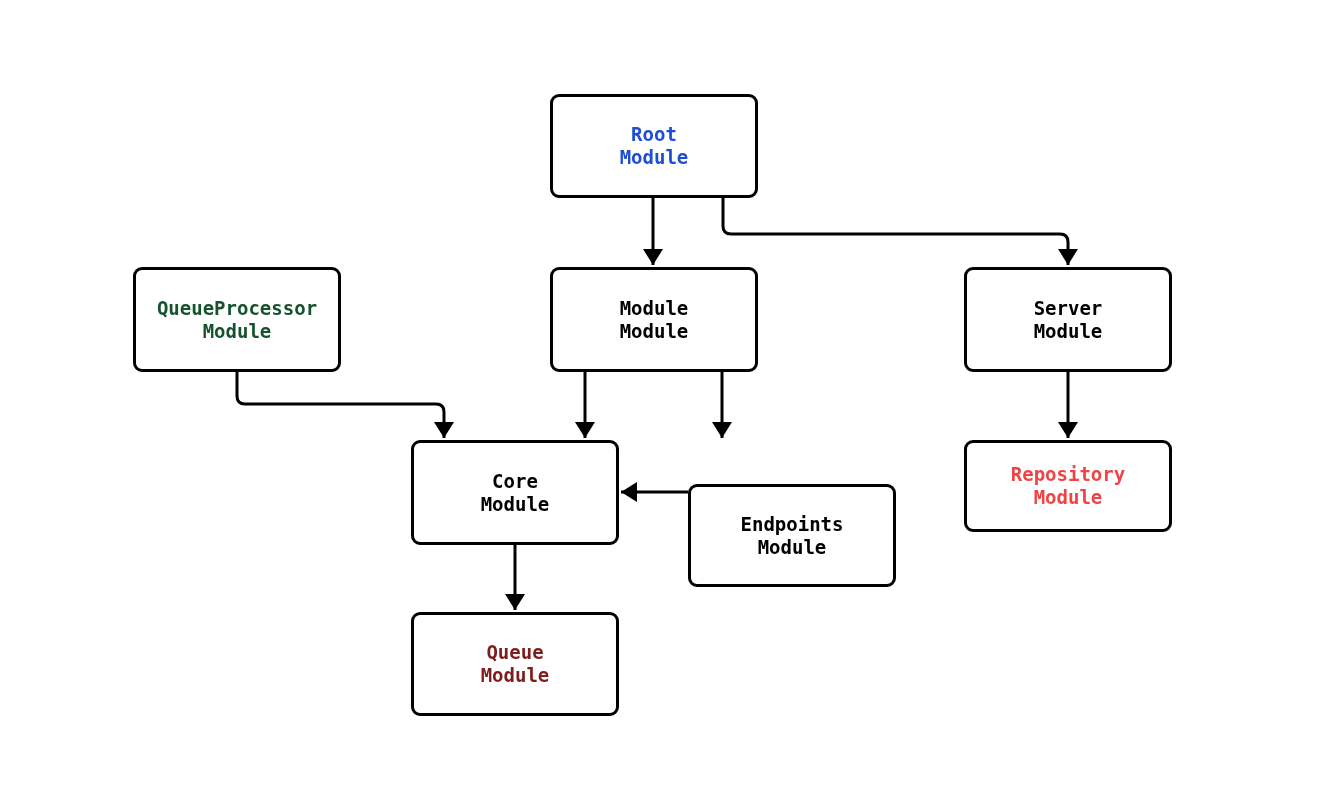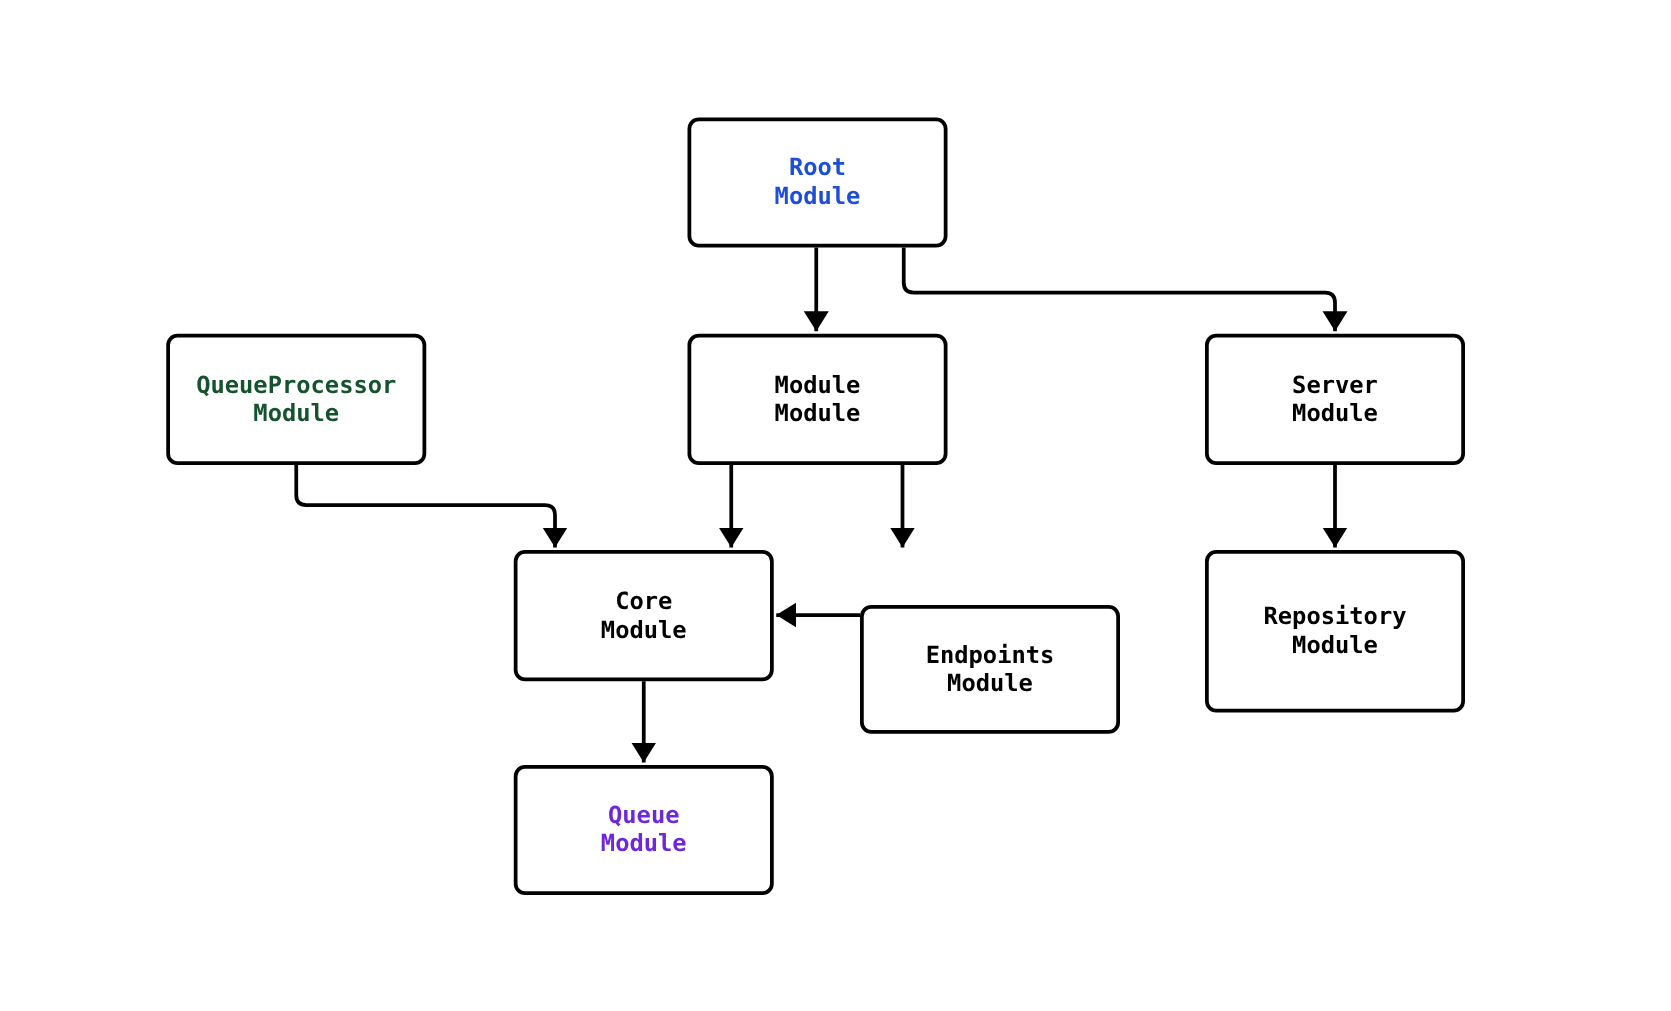--- a/index.html
+++ b/index.html
@@ -53,16 +53,16 @@
       <path d="M1068,372 L1068,438" fill="none" stroke="#000000" stroke-width="3" marker-end="url(#arrowhead)"></path>
       <path d="M515,545 L515,610" fill="none" stroke="#000000" stroke-width="3" marker-end="url(#arrowhead)"></path>
     </svg>
   <div id="nodes">
       <div class="node" style="left: 550px; top: 94px; width: 208px; height: 104px; background: rgb(255, 255, 255); border-color: rgb(0, 0, 0); color: #1d4ed8;"><div>Root</div><div>Module</div></div>
       <div class="node" style="left: 133px; top: 267px; width: 208px; height: 105px; background: rgb(255, 255, 255); border-color: rgb(0, 0, 0); color: #14532d;"><div>QueueProcessor</div><div>Module</div></div>
       <div class="node" style="left: 550px; top: 267px; width: 208px; height: 105px; background: rgb(255, 255, 255); border-color: rgb(0, 0, 0); color: rgb(0, 0, 0);"><div>Module</div><div>Module</div></div>
       <div class="node" style="left: 964px; top: 267px; width: 208px; height: 105px; background: rgb(255, 255, 255); border-color: rgb(0, 0, 0); color: rgb(0, 0, 0);"><div>Server</div><div>Module</div></div>
       <div class="node" style="left: 411px; top: 440px; width: 208px; height: 105px; background: rgb(255, 255, 255); border-color: rgb(0, 0, 0); color: rgb(0, 0, 0);"><div>Core</div><div>Module</div></div>
       <div class="node" style="left: 688px; top: 440px; width: 208px; height: 103px; background: rgb(255, 255, 255); border-color: rgb(0, 0, 0); color: rgb(0, 0, 0); margin-top: 44px;"><div>Endpoints</div><div>Module</div></div>
-      <div class="node" style="left: 964px; top: 440px; width: 208px; height: 130px; background: rgb(255, 255, 255); border-color: rgb(0, 0, 0); color: #000000;"><div>Repository</div><div>Module</div></div>
-      <div class="node" style="left: 411px; top: 612px; width: 208px; height: 104px; background: rgb(255, 255, 255); border-color: rgb(0, 0, 0); color: #6d28d9;"><div>Queue</div><div>Module</div></div>
+      <div class="node" style="left: 964px; top: 440px; width: 208px; height: 92px; background: rgb(255, 255, 255); border-color: rgb(0, 0, 0); color: #ef4444;"><div>Repository</div><div>Module</div></div>
+      <div class="node" style="left: 411px; top: 612px; width: 208px; height: 104px; background: rgb(255, 255, 255); border-color: rgb(0, 0, 0); color: #7f1d1d;"><div>Queue</div><div>Module</div></div>
     </div>
 </div>
 
 </body></html>

